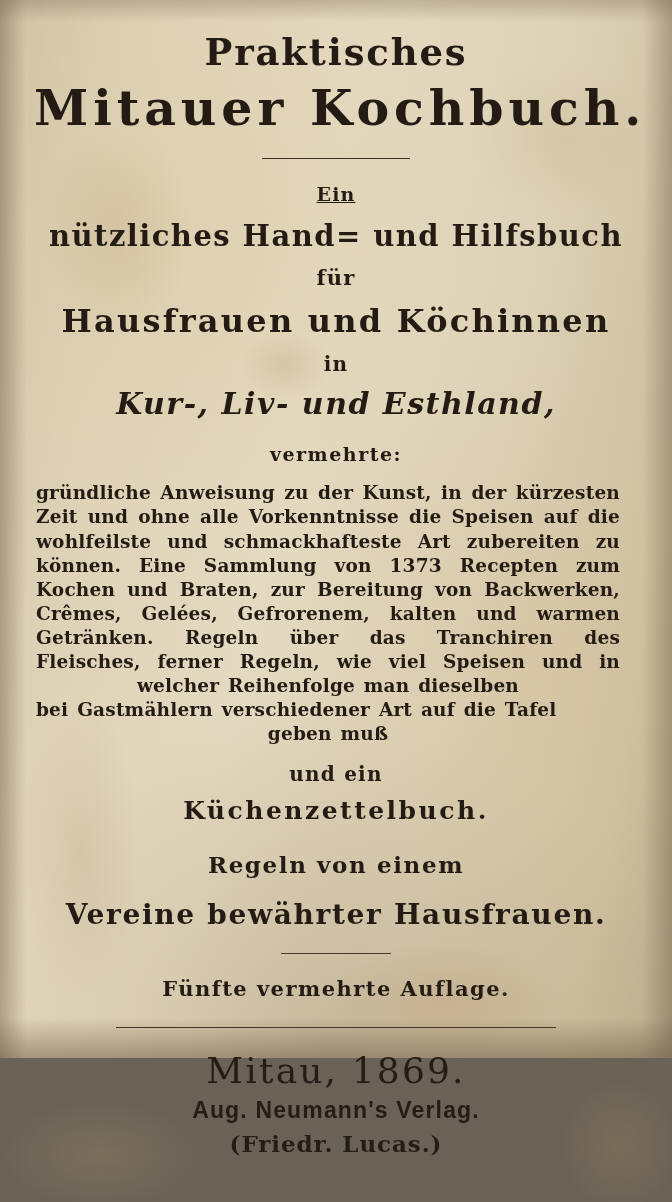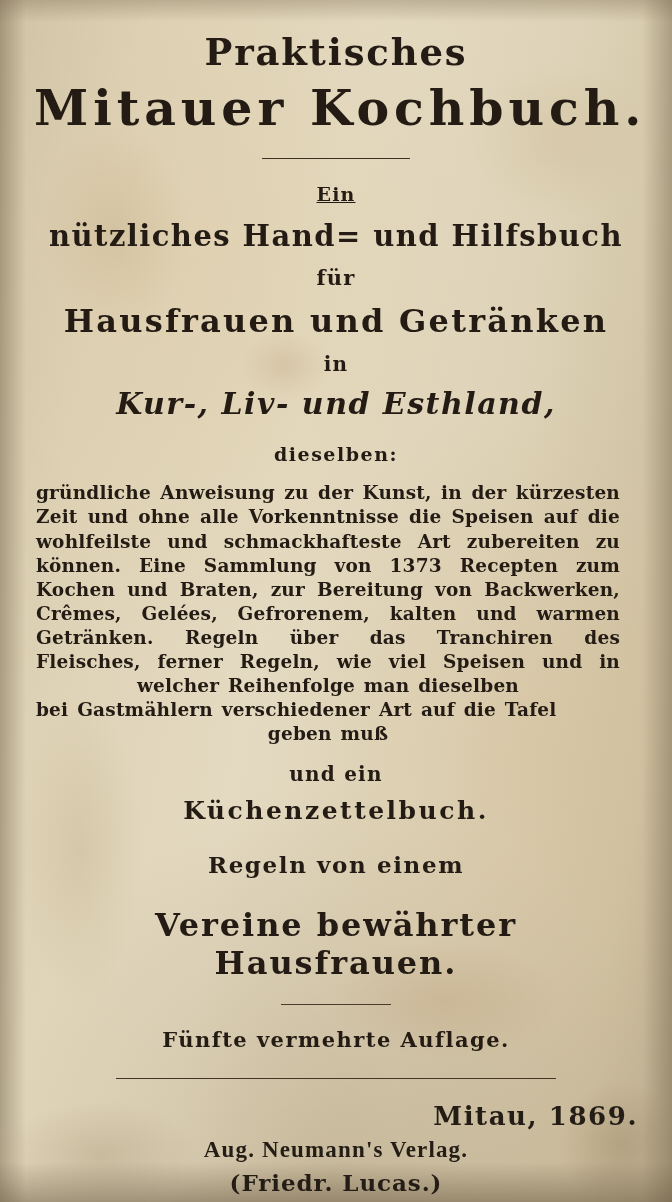--- a/index.html
+++ b/index.html
@@ -8,21 +8,21 @@
     background: #6b6257;
   }
   body {
     width: 672px;
     height: 1202px;
     overflow: hidden;
   }
   .page {
     position: relative;
     width: 672px;
-    height: 1202px;
+    height: 1058px;
     background:
       radial-gradient(ellipse 60% 45% at 30% 22%, rgba(222,205,170,0.55) 0%, rgba(222,205,170,0) 70%),
       radial-gradient(ellipse 50% 40% at 78% 62%, rgba(214,194,158,0.5) 0%, rgba(214,194,158,0) 72%),
       radial-gradient(ellipse 70% 50% at 50% 100%, rgba(176,158,126,0.55) 0%, rgba(176,158,126,0) 70%),
       linear-gradient(100deg, #cfc2a4 0%, #ded2b6 18%, #e4dac1 42%, #ded3b8 66%, #cdbf9f 88%, #b9aa8b 100%);
     box-sizing: border-box;
     font-family: "DejaVu Serif", serif;
     color: #241d16;
   }
   
@@ -169,45 +169,44 @@
     font-size: 25px;
     margin-top: 10px;
     letter-spacing: 0.10em;
   }
   .t-erprobt {
     font-size: 23px;
     margin-top: 26px;
     letter-spacing: 0.07em;
   }
   .t-verein {
-    font-size: 32px;
-    margin-top: 28px;
+    font-size: 28px;
+    margin-top: 20px;
     letter-spacing: 0.06em;
   }
   .t-auflage {
     font-size: 21px;
     margin-top: 22px;
     letter-spacing: 0.07em;
   }
 
   .imprint {
     margin-top: 22px;
   }
   .t-city {
-    font-size: 26px;
-    letter-spacing: 0.06em;
-    font-family: "DejaVu Serif", serif;
-    font-weight: bold;
-    text-align: right;
+    font-size: 36px;
+    letter-spacing: 0.06em;
+    font-family: "DejaVu Serif", serif;
+    font-weight: normal;
   }
   .t-pub {
     font-size: 23px;
     margin-top: 6px;
     letter-spacing: 0.05em;
-    font-family: Liberation Serif, serif;
+    font-family: Liberation Sans, sans-serif;
     font-weight: bold;
   }
   .t-pub2 {
     font-size: 23px;
     margin-top: 6px;
     letter-spacing: 0.04em;
     font-family: "DejaVu Serif", serif;
     font-weight: bold;
   }
 </style>
@@ -230,24 +229,24 @@
   <div class="content">
 
     <div class="frak t-praktisches">Praktisches</div>
     <div class="frak t-main">Mitauer Kochbuch.</div>
 
     <div class="rule-short"></div>
 
     <div class="frak t-ein">Ein</div>
     <div class="frak t-sub1">nützliches Hand= und Hilfsbuch</div>
     <div class="frak t-fuer">für</div>
-    <div class="frak t-sub2">Hausfrauen und Getränken</div>
+    <div class="frak t-sub2">Hausfrauen und Köchinnen</div>
     <div class="frak t-in">in</div>
     <div class="frak t-sub3">Kur-, Liv- und Esthland,</div>
-    <div class="frak t-enthaltend">dieselben:</div>
+    <div class="frak t-enthaltend">vermehrte:</div>
 
     <div class="frak blurb">
       <span>gründliche Anweisung zu der Kunst, in der kürzesten Zeit und ohne alle Vorkenntnisse die Speisen auf die wohlfeilste und schmackhafteste Art zubereiten zu können. Eine Sammlung von 1373 Recepten zum Kochen und Braten, zur Bereitung von Backwerken, Crêmes, Gelées, Gefrorenem, kalten und warmen Getränken. Regeln über das Tranchiren des Fleisches, ferner Regeln, wie viel Speisen und in welcher Reihenfolge man dieselben</span>
       <span class="lastline">bei Gastmählern verschiedener Art auf die Tafel geben muß</span>
     </div>
 
     <div class="frak t-undein">und ein</div>
     <div class="frak t-kuechen">Küchenzettelbuch.</div>
 
     <div class="frak t-erprobt">Regeln von einem</div>

